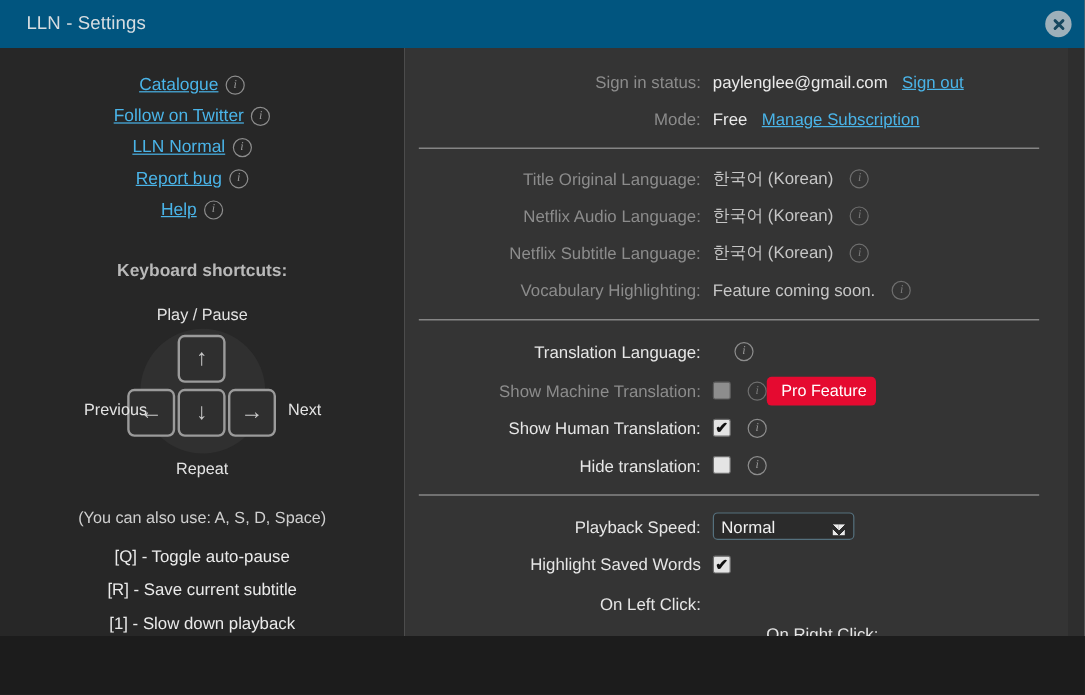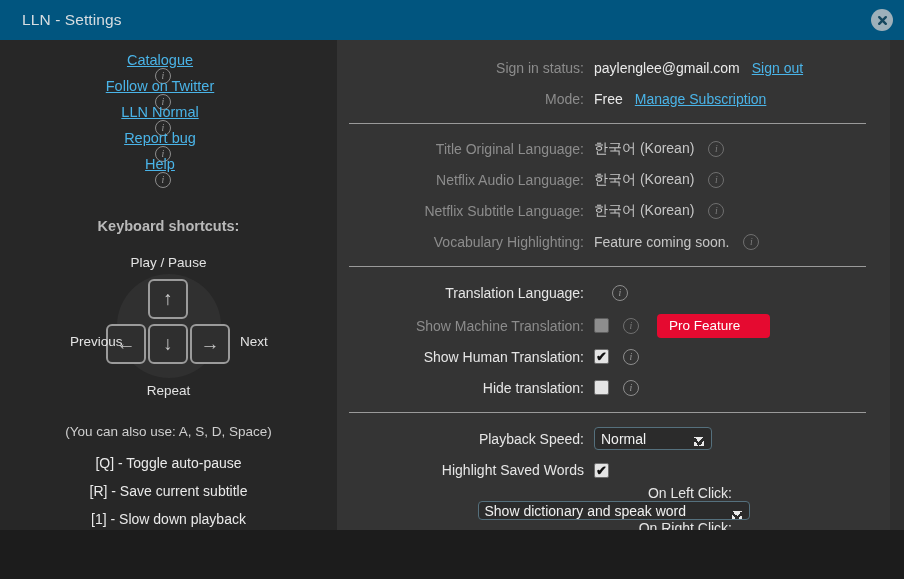--- a/index.html
+++ b/index.html
@@ -69,25 +69,24 @@
   #rail {
     width: 14px;
     height: 499px;
     background: #2e2e2e;
   }
 
   
   .link-row {
     display: flex;
     align-items: center;
-    justify-content: flex-end;
+    justify-content: center;
     padding-right: 17px;
     height: 26px;
     margin-bottom: 0px;
-    flex-direction: column;
   }
   .side-link {
     color: #4ab4e8;
     text-decoration: underline;
     font-size: 14.5px;
     cursor: pointer;
   }
   .info-ico {
     display: inline-block;
     width: 14px; height: 14px;
@@ -252,23 +251,22 @@
     cursor: pointer;
     flex: none;
   }
   .cbx.grey { background: #8d8d8d; border-color: #5d5d5d; cursor: default; }
   .cbx .tick { color: #111; font-size: 13px; line-height: 1; font-weight: bold; }
 
   #pro-badge {
     background: #e50a30;
     color: #ffffff;
     font-size: 13.5px;
-    padding: 4px 30px 5px 12px;
+    padding: 4px 8px 5px 12px;
     border-radius: 4px;
-    margin-left: 18px;
     cursor: pointer;
   }
 
   
   #footer {
     position: absolute;
     left: 0; top: 539px;
     width: 904px; height: 40px;
     background: #333333;
     border-top: 1px solid #8e8e8e;
@@ -445,23 +443,22 @@
         <div class="row" style="height:33px;">
           <span class="lbl">Playback Speed:</span>
           <select class="sel" id="sel-speed"><option value="Normal">Normal</option></select>
         </div>
         <div class="row" style="height:30px;">
           <span class="lbl">Highlight Saved Words</span>
           <span class="cbx">
             <span class="tick">✔</span>
           </span>
         </div>
-        <div class="row" style="height:35px;flex-direction:column;">
+        <div class="row" style="height:35px;">
           <span class="lbl">On Left Click:</span>
-          <select class="sel" id="sel-leftclick"><option value="Show dictionary and speak word">Show dictionary and speak word</option></select>
         </div>
         <div class="row" style="height:35px;flex-direction:column;">
           <span class="lbl">On Right Click:</span>
           <select class="sel" id="sel-rightclick"><option value="Save word">Save word</option></select>
         </div>
       </div>
 
     </div>
 
     <div id="rail"></div>

